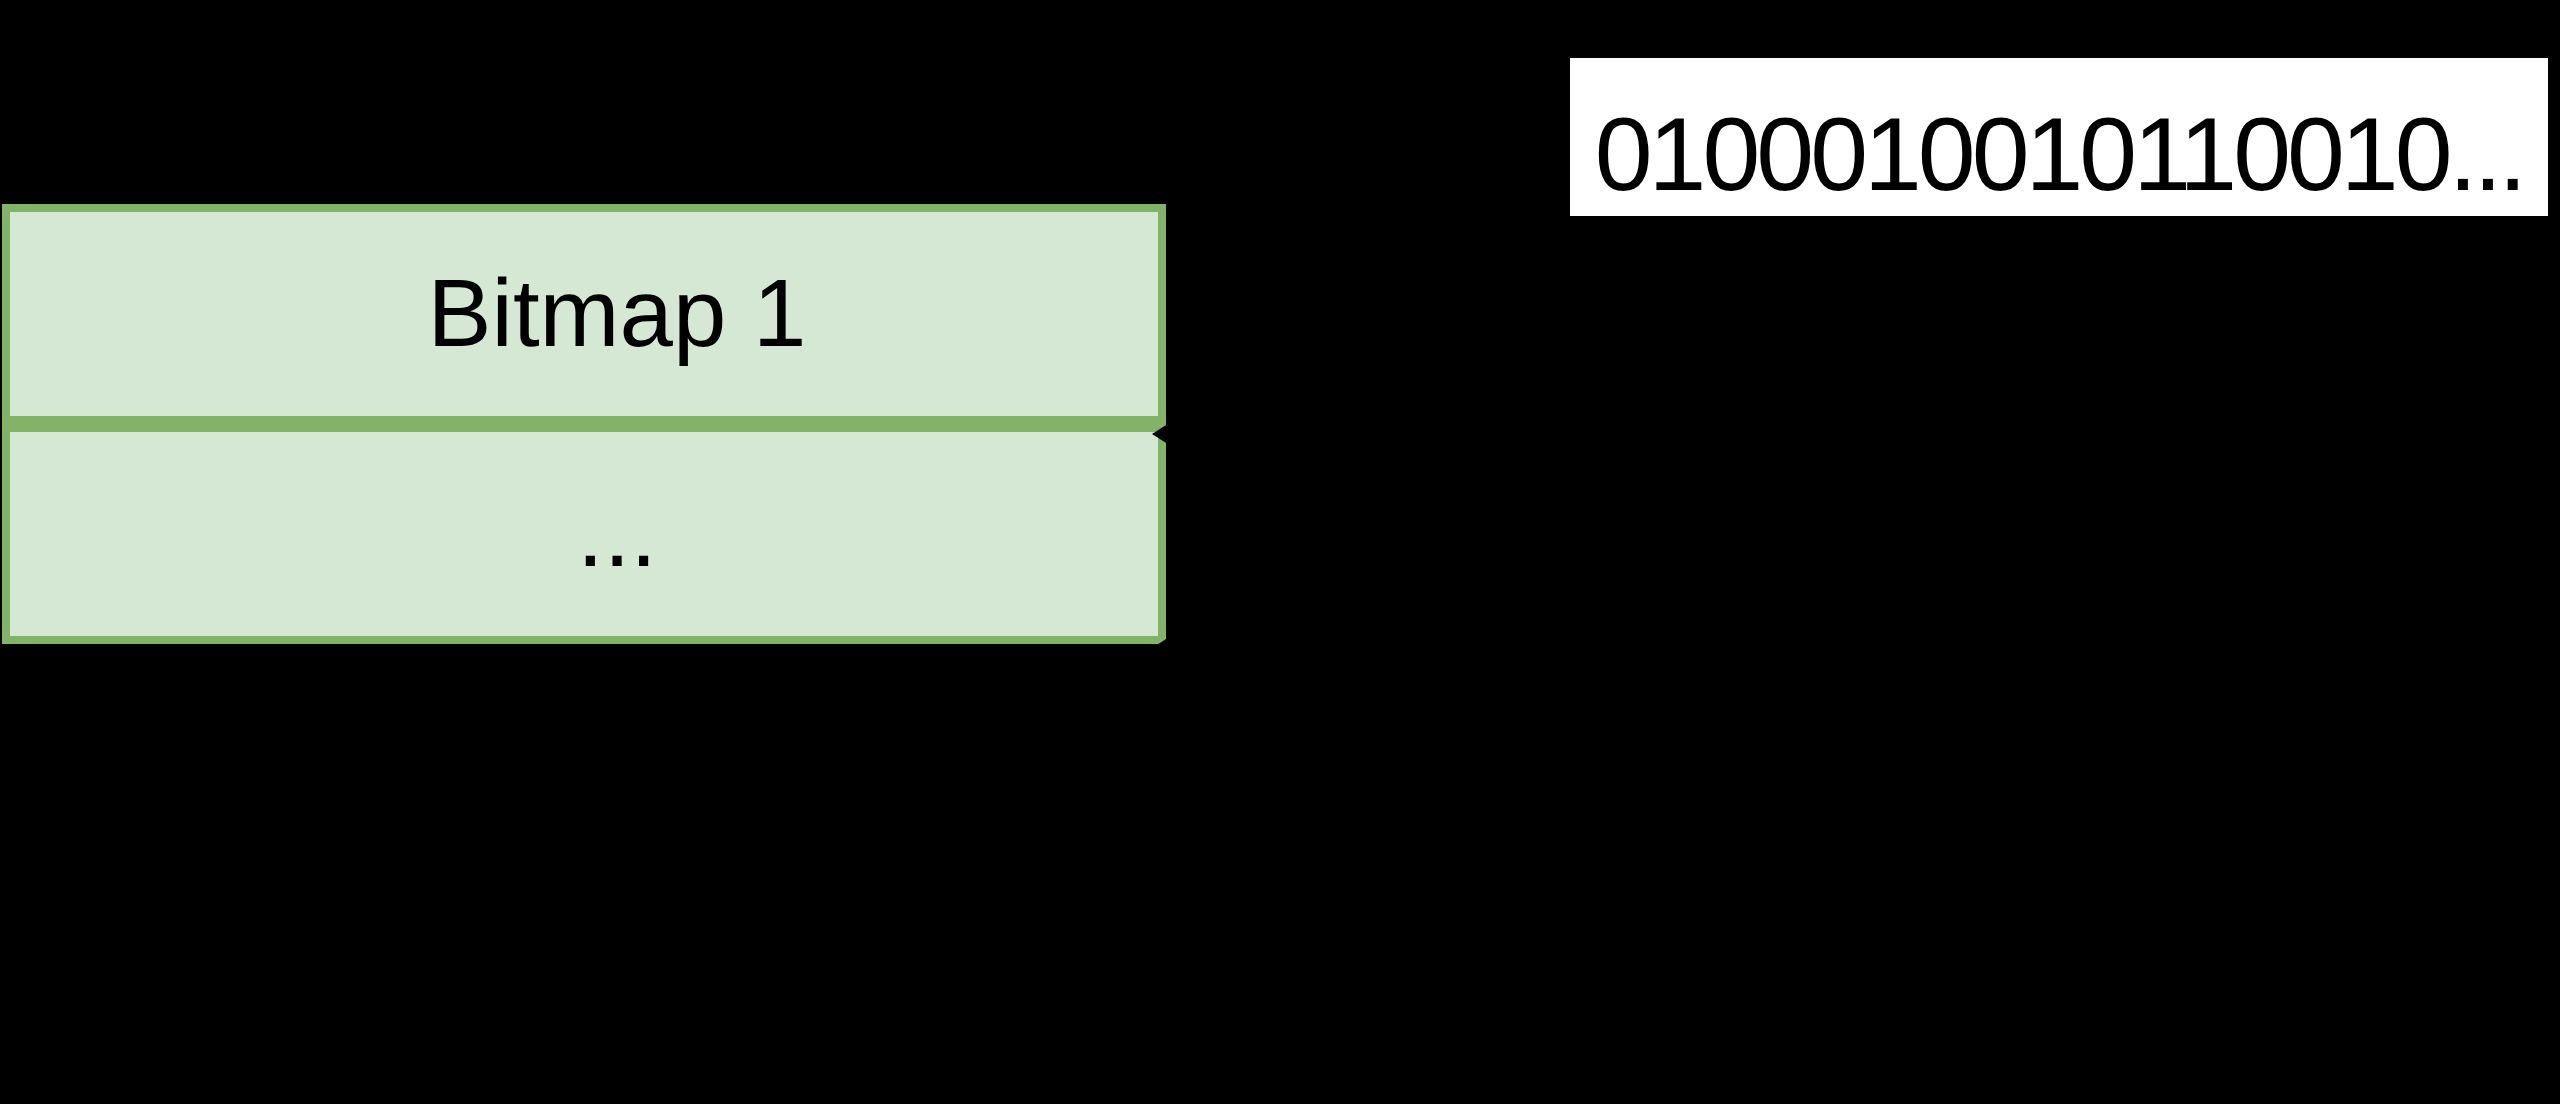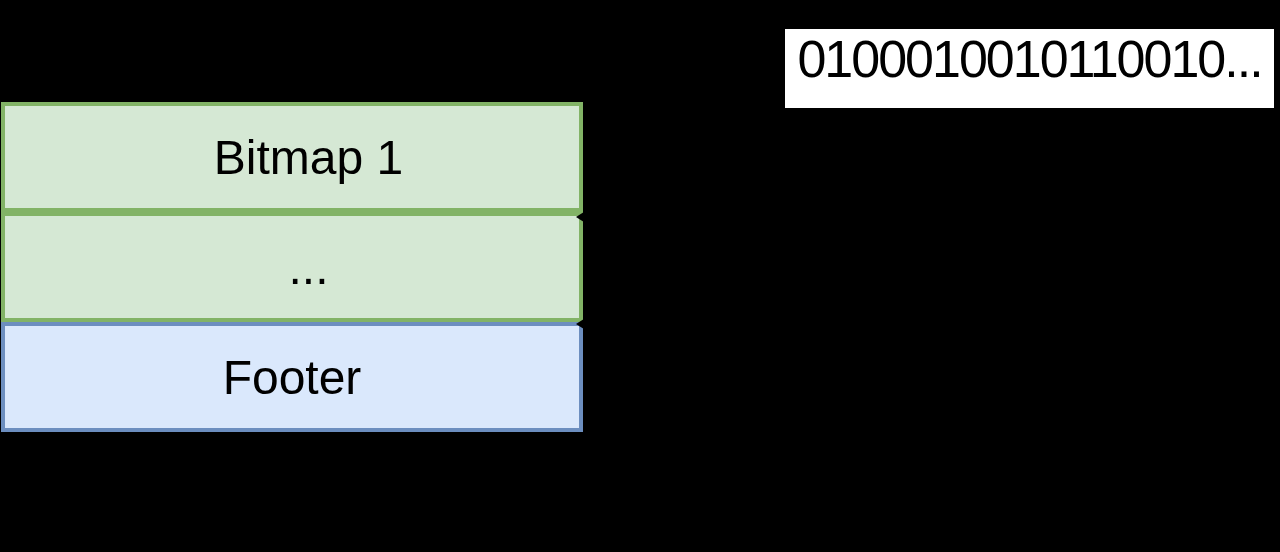--- a/index.html
+++ b/index.html
@@ -47,21 +47,21 @@
 
   
   .bitstring-box {
     position: absolute;
     left: 785px;
     top: 29px;
     width: 489px;
     height: 79px;
     background: var(--bitstring-fill, #ffffff);
     display: flex;
-    align-items: flex-start;
+    align-items: flex-end;
     justify-content: center;
     overflow: hidden;
   }
   .bitstring-text {
     font-size: 52px;
     letter-spacing: -2px;
     white-space: nowrap;
     color: var(--text, #000000);
   }
 
@@ -83,23 +83,20 @@
 
 <div id="canvas">
 
   <div class="stack">
     <div class="row bitmap">
       <span>Bitmap 1</span>
     </div>
     <div class="row bitmap">
       <span>...</span>
     </div>
-    <div class="row footer">
-      <span>Footer</span>
-    </div>
   </div>
 
   <div class="bitstring-box">
     <span class="bitstring-text">0100010010110010...</span>
   </div>
 
   <div id="arrow-tip-1" class="arrow-tip"></div>
   <div id="arrow-tip-2" class="arrow-tip"></div>
   <div id="arrow-tip-3" class="arrow-tip"></div>
 

